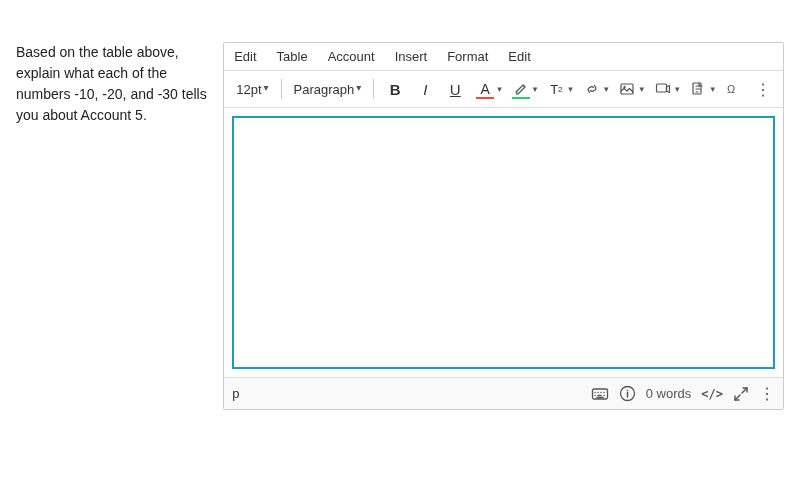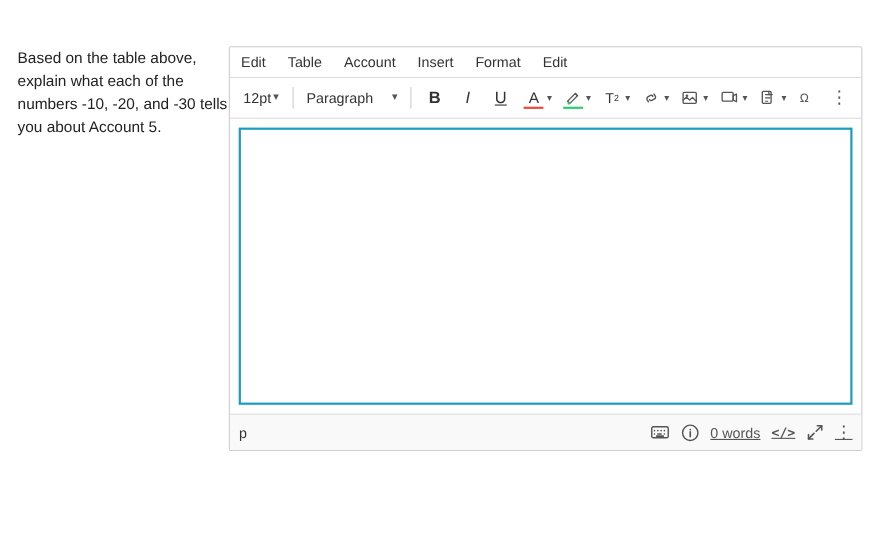--- a/index.html
+++ b/index.html
@@ -85,21 +85,21 @@
     }
 
     .paragraph-selector {
       display: flex;
       align-items: flex-start;
       font-size: 13px;
       cursor: pointer;
       padding: 2px 4px;
       border-radius: 2px;
       user-select: none;
-      gap: 17px;
+      gap: 2px;
     }
 
     .chevron {
       font-size: 10px;
       color: #555;
     }
 
     .toolbar-btn {
       display: flex;
       align-items: center;
@@ -201,21 +201,20 @@
     }
 
     .status-bar .spacer {
       flex: 1;
     }
 
     .status-bar .status-icons {
       display: flex;
       align-items: center;
       gap: 10px;
-      text-decoration: underline;
     }
 
     .status-icon {
       display: flex;
       align-items: center;
       justify-content: center;
       cursor: pointer;
       color: #555;
       font-size: 15px;
     }

